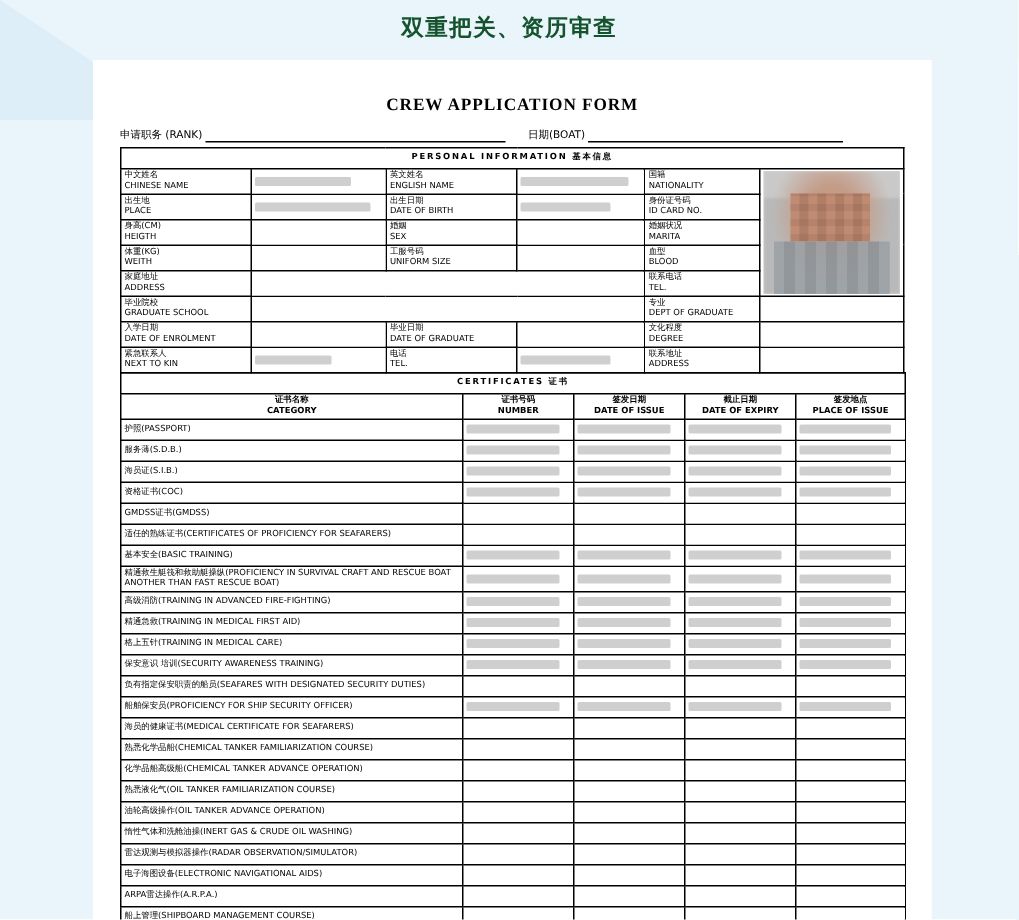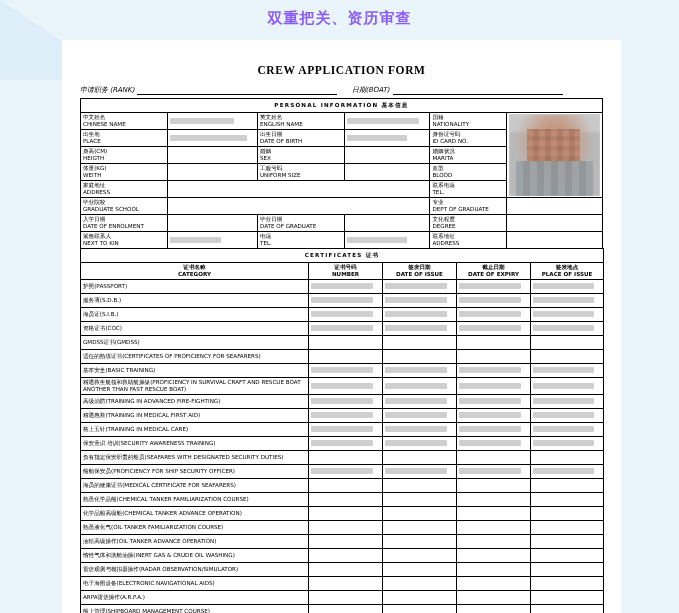--- a/index.html
+++ b/index.html
@@ -19,21 +19,21 @@
   .bg-right{position:absolute;right:0;top:0;bottom:0;width:58px;background:#eaf4fb;}
   .bg-top{position:absolute;left:0;right:0;top:0;height:40px;background:#eaf4fb;}
   .bg-tri{
     position:absolute;left:0;top:0;width:0;height:0;
     border-left:120px solid #d9ecf7;border-top:80px solid transparent;
     opacity:.8;
   }
   .banner{
     position:absolute;top:9px;left:0;right:0;
     text-align:center;
-    color:#8b5cf6;
+    color:#14532d;
     font-weight:bold;
     font-size:15px;
     letter-spacing:1px;
     font-family:"DejaVu Sans", sans-serif;
   }
   .sheet{
     position:absolute;left:62px;top:40px;width:559px;height:584px;
     background:#ffffff;
   }
   .doc-title{
@@ -45,21 +45,21 @@
     font-family:"Liberation Serif", serif;
   }
   .meta-row{
     display:flex;
     margin:9px 18px 3px 18px;
     font-size:7px;
     font-family:"DejaVu Sans", sans-serif;
   }
   .meta-left{width:52%;}
   .meta-right{width:48%;}
-  .meta-lbl{font-style:italic;text-align:center;}
+  .meta-lbl{text-align:center;}
   .meta-line{
     display:inline-block;
     border-bottom:1px solid #000;
     height:8px;
     vertical-align:bottom;
   }
   table.form{
     border-collapse:collapse;
     margin:0 18px;
     width:523px;

